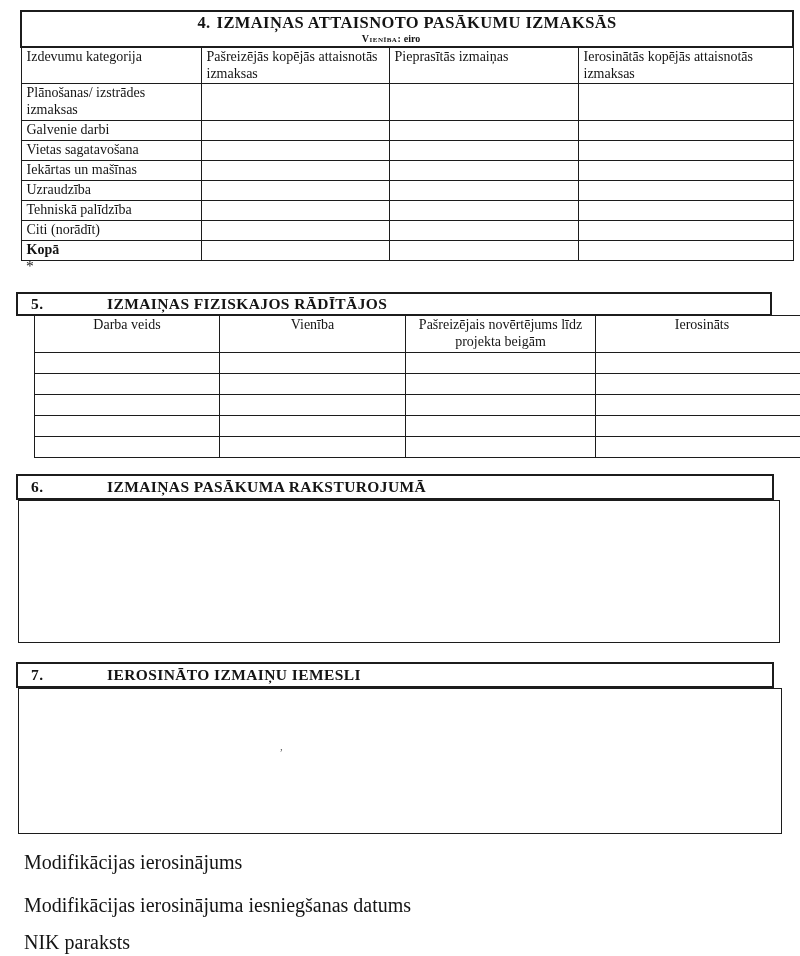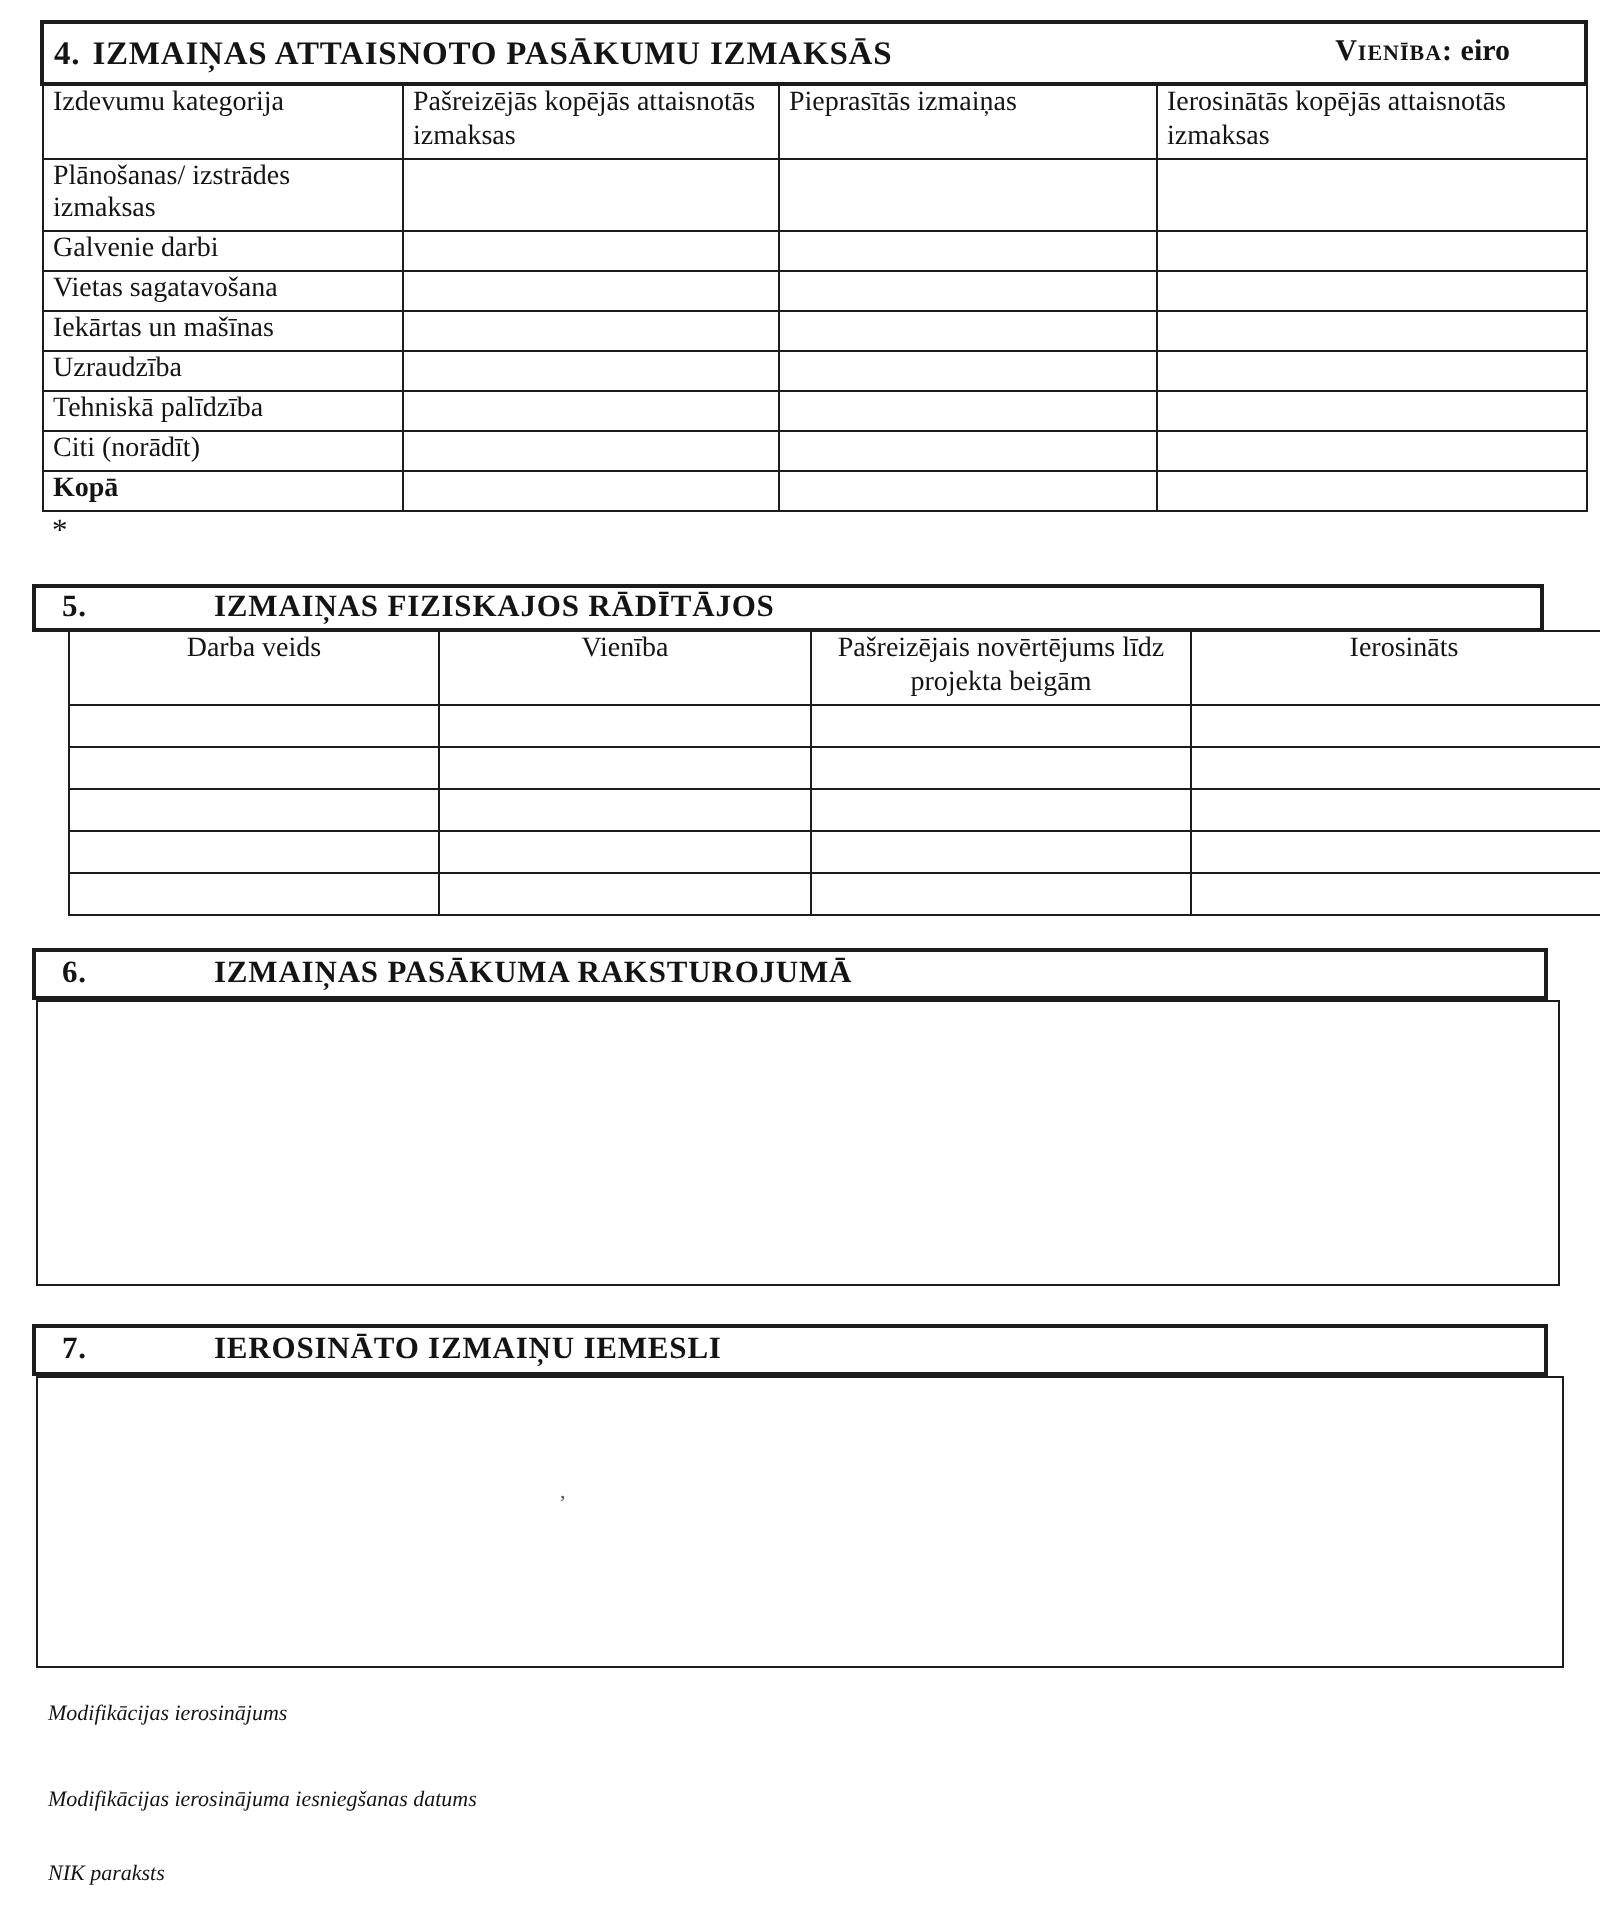--- a/index.html
+++ b/index.html
@@ -12,24 +12,24 @@
   
   table { border-collapse:collapse; table-layout:fixed; background:#fff; }
   td {
     border:1.6px solid #1c1c1c; padding:1px 5px; font-size:14px;
     vertical-align:top; overflow:hidden; line-height:1.2;
   }
 
   
   #table4 { position:absolute; left:20px; top:10px; width:772px; }
   #table4 .title-cell { height:27px; vertical-align:middle; border-width:2px; }
-  .t4-title-flex { display:flex; justify-content:space-between; align-items:center; }
+  .t4-title-flex { display:flex; justify-content:space-between; align-items:center;flex-direction:column; }
   .t4-heading { font-size:16.5px; font-weight:bold; letter-spacing:0.4px; white-space:nowrap; }
   .t4-heading .num { margin-right:6px; }
-  .unit-label { font-weight:bold; font-size:15px; padding-right:32px; white-space:nowrap; }
+  .unit-label { font-weight:bold; font-size:10px; padding-right:32px; white-space:nowrap; }
   .unit-label .sc { font-variant:small-caps; letter-spacing:0.5px; }
   #table4 tr.hdr td { height:33px; }
   #table4 tr.r-tall td { height:31px; }
   #table4 tr.r td { height:17px; }
   .bold { font-weight:bold; }
 
   
   .footnote {
     position:absolute; left:20px; top:257px; width:740px; font-size:15.5px;
     display:flex; align-items:flex-start;
@@ -50,21 +50,21 @@
     position:absolute; border:1.8px solid #1c1c1c; background:#fff; box-sizing:border-box;
   }
 
   
   #table5 { position:absolute; left:18px; top:315px; width:774px;margin-left:16px; }
   #table5 td { text-align:center; }
   #table5 tr.hdr td { height:31px; }
   #table5 tr.r td { height:18px; }
 
   
-  .footer-line { position:absolute; left:24px; font-size:11px; white-space:nowrap;font-style:italic; }
+  .footer-line { position:absolute; left:24px; font-size:20px; white-space:nowrap; }
   #footer-line-0 { top:851px; }
   #footer-line-1 { top:894px; }
   #footer-line-2 { top:931px; }
 
   
   .scan-mark { position:absolute; color:#555; font-size:11px; }
 </style>
 </head>
 <body>
 

